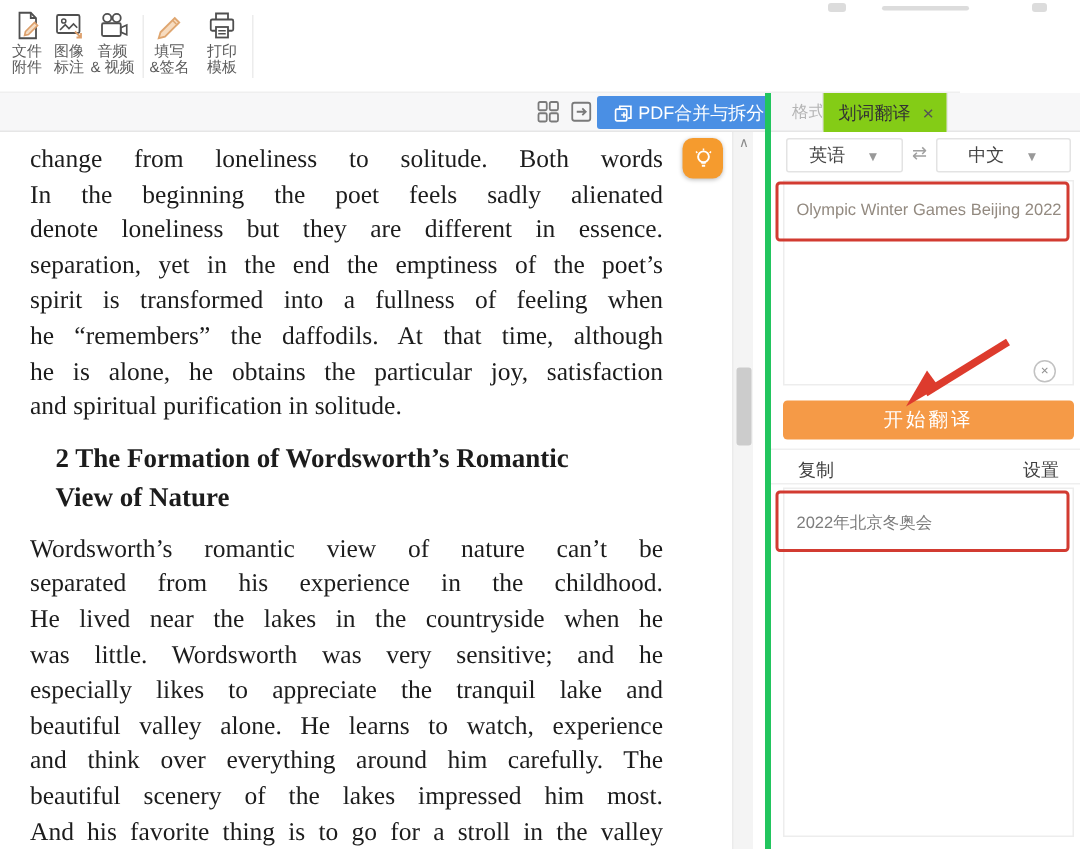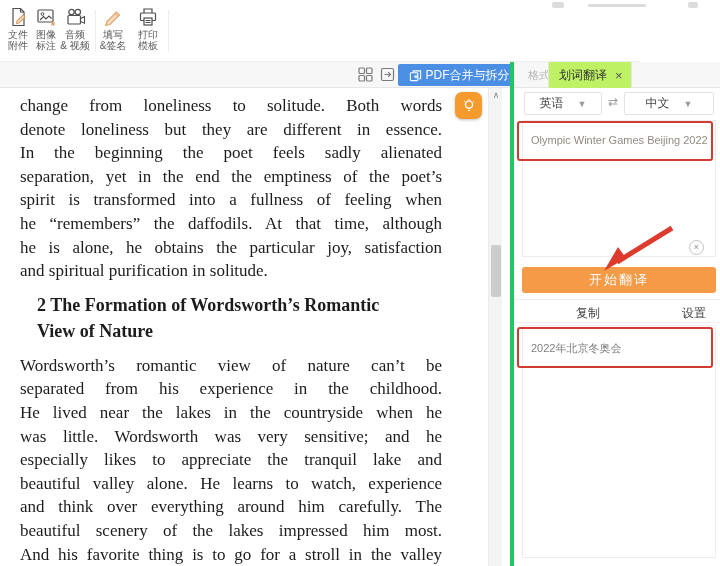--- a/index.html
+++ b/index.html
@@ -33,35 +33,35 @@
   .scroll-track { position:absolute; left:488px; top:0; width:14px; height:478px; background:#f4f4f4; border-left:1px solid #ebebeb; }
   .scroll-up { position:absolute; left:0; top:2px; width:14px; text-align:center; font-size:9px; color:#8a8a8a; cursor:pointer; }
   .scroll-thumb { position:absolute; left:2px; top:157px; width:10px; height:52px; background:#ccc; border-radius:2px; cursor:pointer; }
   .bulb-btn { position:absolute; left:455px; top:4px; width:27px; height:27px; background:#f59b2e; border-radius:7px;
               box-shadow:0 1px 3px rgba(0,0,0,.25); display:flex; align-items:center; justify-content:center; cursor:pointer; }
 
   
   .panel { position:absolute; left:510px; top:62px; width:210px; height:504px; background:#fff; border-left:4px solid #22c55e; }
   .panel-tabs { position:absolute; left:0; top:0; width:210px; height:26px; background:#f7f7f8; border-bottom:1px solid #e6e6e6; }
   .tab-format { position:absolute; left:6px; top:0; height:26px; line-height:26px; padding:0 8px; font-size:11px; color:#b5b5b5; cursor:pointer; }
-  .tab-translate { position:absolute; left:34px; top:0; height:26px; line-height:25px; background:#bef264; border-left:1px solid #e6e6e6; border-right:1px solid #e6e6e6;
+  .tab-translate { position:absolute; left:34px; top:0; height:26px; line-height:25px; background:#84cc16; border-left:1px solid #e6e6e6; border-right:1px solid #e6e6e6;
                    padding:0 8px 0 10px; font-size:12px; color:#333; cursor:pointer; display:flex; align-items:center; gap:8px; }
   .tab-close { font-size:13px; color:#555; cursor:pointer; line-height:1; }
   .lang-row { position:absolute; left:0; top:30px; width:210px; height:24px; }
   .lang-select { position:absolute; height:23px; border:1px solid #e3e3e3; border-radius:2px; background:#fff; font-size:12px; color:#444;
                  display:flex; align-items:center; justify-content:center; gap:14px; cursor:pointer; }
   .lang-select .caret { font-size:9px; color:#999; }
   .swap { position:absolute; left:90px; top:3px; width:18px; text-align:center; font-size:12px; color:#a0a0a0; cursor:pointer; }
   .input-box { position:absolute; left:8px; top:58px; width:194px; height:137px; border:1px solid #ededed; background:#fff; cursor:text; }
   .clear-btn { position:absolute; right:16px; top:178px; width:15px; height:15px; border:1px solid #c2c2c2; border-radius:50%;
                font-size:9px; color:#909090; text-align:center; line-height:13px; cursor:pointer; background:#fff; }
   .translate-btn { position:absolute; left:8px; top:205px; width:194px; height:26px; background:#f59a47; border-radius:3px; color:#fff;
                    font-size:13px; letter-spacing:2px; text-align:center; line-height:26px; cursor:pointer; }
   .actions-row { position:absolute; left:0; top:237px; width:210px; height:24px; border-top:1px solid #efefef; border-bottom:1px solid #efefef; }
-  .copy-label { position:absolute; left:18px; top:5px; font-size:12px; color:#404040; cursor:pointer;margin-left:44px; }
+  .copy-label { position:absolute; left:18px; top:5px; font-size:12px; color:#404040; cursor:pointer; }
   .settings-label { position:absolute; right:18px; top:5px; font-size:12px; color:#404040; cursor:pointer; }
   .result-box { position:absolute; left:8px; top:263px; width:194px; height:233px; border:1px solid #ededed; background:#fff; }
 
   
   .anno-rect { position:absolute; border:2px solid #d23b31; border-radius:3px; pointer-events:none; }
   .anno-text { position:absolute; font-size:11px; pointer-events:none; }
   .arrow-overlay { position:absolute; left:0; top:0; width:720px; height:566px; pointer-events:none; }
 </style>
 </head>
 <body>
@@ -149,22 +149,22 @@
         <path d="M5.5 8.2h4M7.5 6.2v4" stroke="#fff" stroke-width="1.1"></path>
       </svg>
       <span>PDF合并与拆分</span>
     </div>
   </div>
 
   <div class="doc-area">
     <div class="doc-text">
       <div class="para">
         <div>change from loneliness to solitude. Both words</div>
+        <div>In the beginning the poet feels sadly alienated</div>
         <div>denote loneliness but they are different in essence.</div>
-        <div>In the beginning the poet feels sadly alienated</div>
         <div>separation, yet in the end the emptiness of the poet’s</div>
         <div>spirit is transformed into a fullness of feeling when</div>
         <div>he “remembers” the daffodils. At that time, although</div>
         <div>he is alone, he obtains the particular joy, satisfaction</div>
         <div>and spiritual purification in solitude.</div>
       </div>
       <div class="doc-heading">
         <div>2  The Formation of Wordsworth’s Romantic</div>
         <div>View of Nature</div>
       </div>

